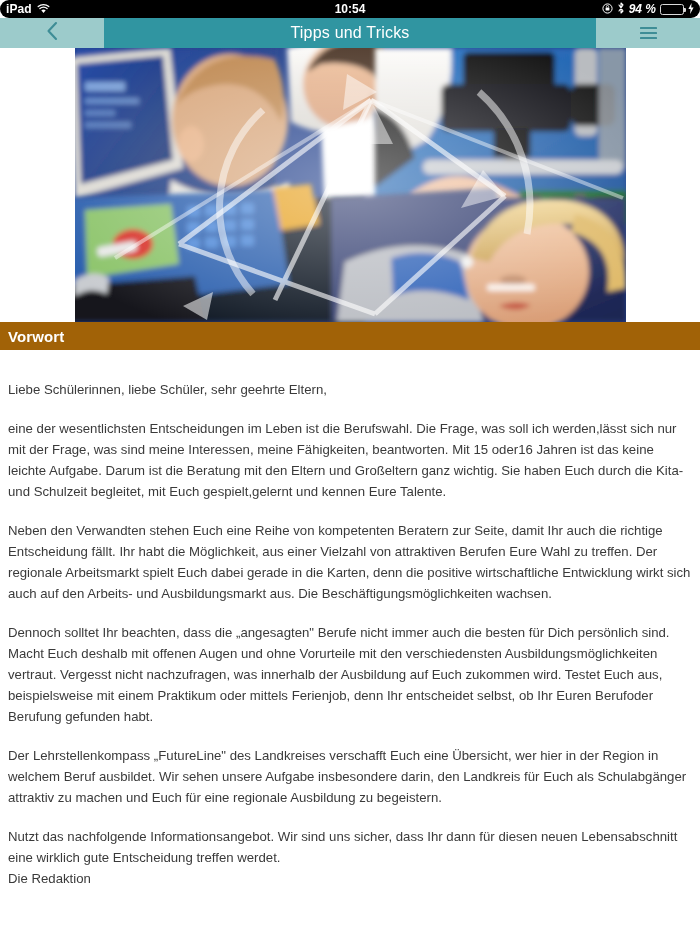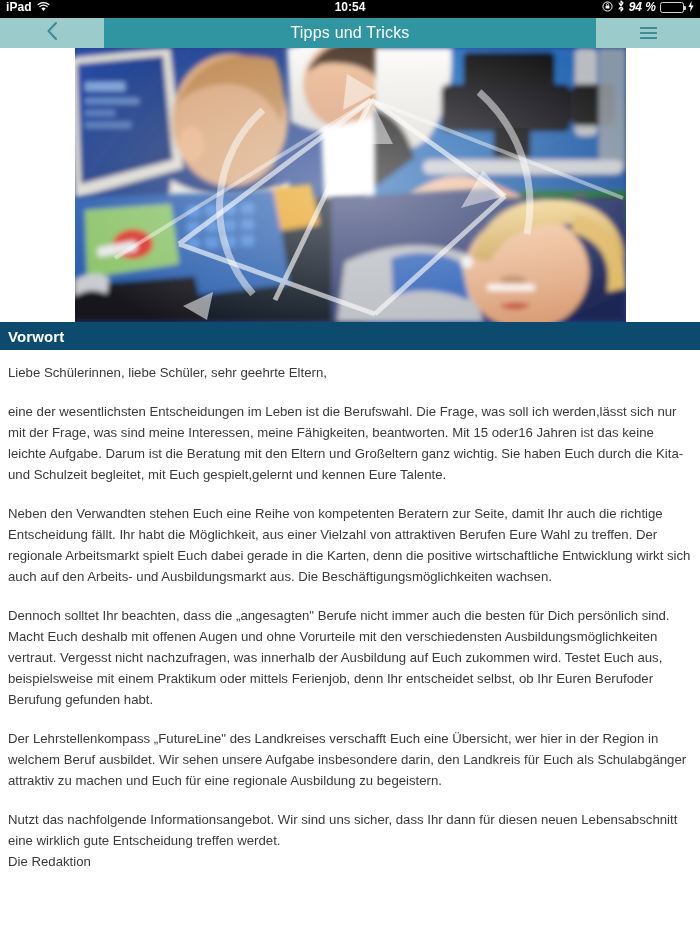--- a/index.html
+++ b/index.html
@@ -11,24 +11,25 @@
     background: #ffffff;
     font-family: "Liberation Sans", "DejaVu Sans", sans-serif;
   }
 
   
   .status-bar {
     height: 18px;
     background: #000000;
     color: #ffffff;
     display: flex;
-    align-items: flex-start;
+    align-items: center;
     font-size: 11.5px;
-    padding: 0 6px;
+    padding: 8px 6px;
     position: relative;
+    border-radius: 9px;
   }
   .status-left {
     display: flex;
     align-items: center;
     gap: 5px;
   }
   .status-device { font-size: 12px; font-weight: bold; letter-spacing: 0.1px; }
   .wifi-icon { display: block; }
   .status-center {
     position: absolute;
@@ -135,37 +136,37 @@
     top: 0;
     width: 551px;
     height: 274px;
     overflow: hidden;
     background: #1b3a7a;
   }
   .hero svg { display: block; width: 100%; height: 100%; }
 
   
   .section-header {
-    background: #0c4a6e;
+    background: #a16207;
     height: 28px;
     display: flex;
     align-items: center;
     padding: 0 8px;
     margin-top: 0;
   }
   .section-header-title {
     color: #ffffff;
     font-size: 15px;
     font-weight: bold;
     letter-spacing: 0.1px;
   }
 
   
   .article {
-    padding: 12px 8px 0 8px;
+    padding: 29px 8px 0 8px;
     background: #ffffff;
   }
   .article p {
     font-size: 13.2px;
     line-height: 21px;
     color: #3a3a3a;
     margin-bottom: 18px;
     text-align: left;
   }
   .article p.tight { margin-bottom: 0; }

